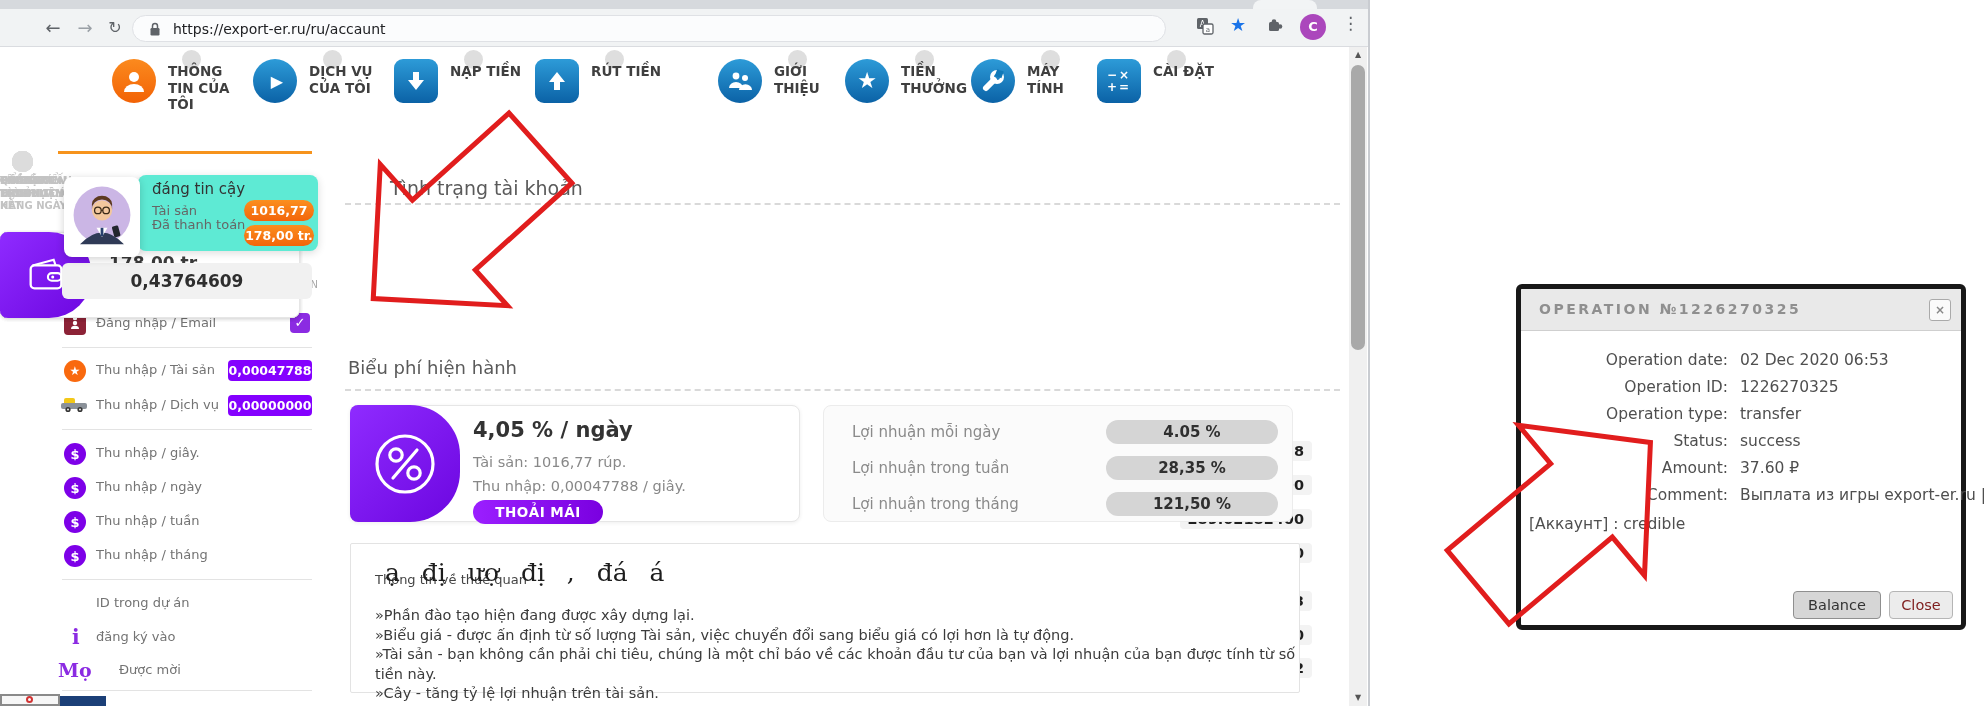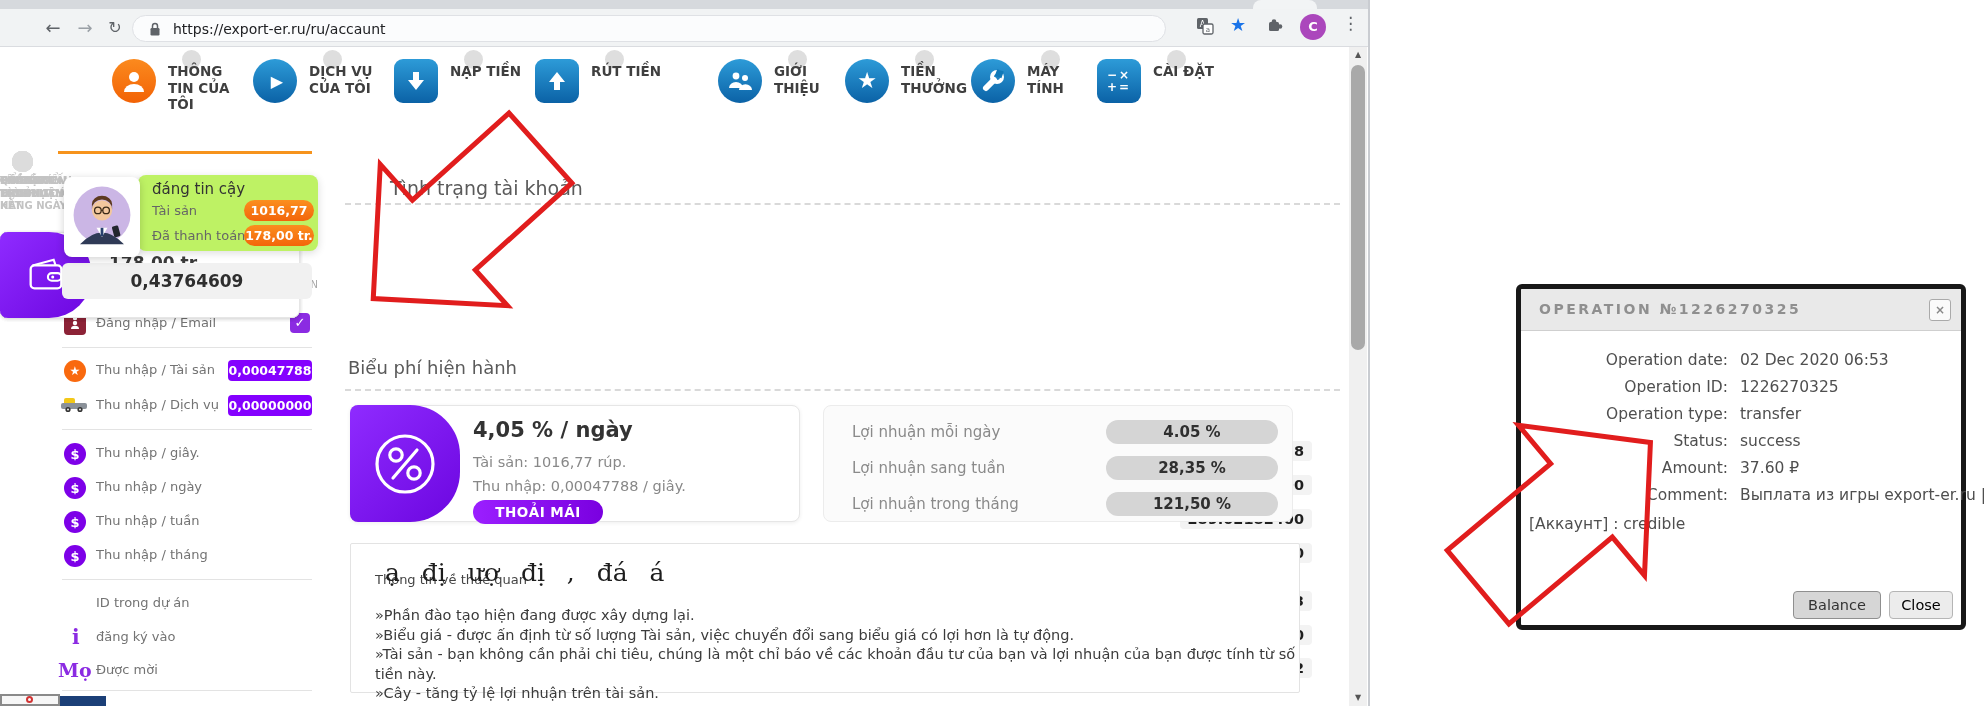--- a/index.html
+++ b/index.html
@@ -52,21 +52,21 @@
   .step:nth-of-type(5){left:774px;} .step:nth-of-type(6){left:901px;}
   .step:nth-of-type(7){left:1027px;} .step:nth-of-type(8){left:1153px;}
   .step-dot { position:absolute; left:12px; top:-14px; width:21px; height:21px; border-radius:50%; background:#dcdcdc; }
   .step-label { position:absolute; left:0; top:10px; width:78px; font-size:10px; font-weight:bold; color:#c3c3c3; line-height:12.5px; }
   .dash1 { position:absolute; left:345px; top:156px; width:995px; border-top:2px dashed #d9d9d9; }
   .dash2 { position:absolute; left:345px; top:342px; width:995px; border-top:2px dashed #d9d9d9; }
   .h-status { position:absolute; left:390px; top:130px; font-size:19px; color:#5a5a5a; }
   .h-tariff { position:absolute; left:348px; top:310px; font-size:18px; color:#5a5a5a; }
 
   
-  .sb-panel { position:absolute; left:138px; top:128px; width:180px; height:76px; background:#bef264; border-radius:8px; box-shadow:0 2px 8px rgba(0,0,0,.14); z-index:3; }
+  .sb-panel { position:absolute; left:138px; top:128px; width:180px; height:76px; background:#5eead4; border-radius:8px; box-shadow:0 2px 8px rgba(0,0,0,.14); z-index:3; }
   .sb-avatar-card { position:absolute; left:64px; top:130px; width:76px; height:80px; background:#fff; border-radius:8px; box-shadow:0 2px 8px rgba(0,0,0,.18); z-index:4; display:flex; align-items:center; justify-content:center; }
   .sb-trust { position:absolute; left:14px; top:5px; font-size:15px; color:#333; }
   .sb-mini-label { position:absolute; left:14px; font-size:13px; color:#666; }
   .sb-badge { position:absolute; left:106px; width:70px; height:21px; border-radius:11px; background:linear-gradient(180deg,#fb8f1f,#f3650a); color:#fff; font-size:12.5px; font-weight:bold; text-align:center; line-height:21px; }
   .sb-balance { position:absolute; left:62px; top:216px; width:250px; height:36px; background:#f1f1f1; border-radius:6px; font-size:17px; font-weight:bold; color:#2e2e2e; text-align:center; line-height:36px; z-index:3; }
   .sb-row-label { position:absolute; left:96px; font-size:13px; color:#737373; }
   .sb-ico { position:absolute; left:64px; width:22px; height:22px; border-radius:50%; display:flex; align-items:center; justify-content:center; color:#fff; }
   .sb-check { position:absolute; left:290px; width:20px; height:20px; border-radius:4px; background:#8b2be2; color:#fff; font-size:13px; text-align:center; line-height:20px; }
   .sb-pill { position:absolute; left:228px; width:84px; height:21px; border-radius:4px; background:#8400ff; color:#fff; font-size:12.5px; font-weight:bold; text-align:center; line-height:21px; }
   .sb-val { position:absolute; right:37px; background:#f3f3f3; border-radius:4px; padding:2px 8px; font-size:14.5px; font-weight:bold; color:#1f1f1f; }
@@ -119,21 +119,21 @@
   .modal { position:absolute; left:1516px; top:284px; width:450px; height:346px; background:#fff; border:5px solid #181818; border-radius:6px; z-index:40; }
   .modal-head { position:absolute; left:0; top:0; width:440px; height:42px; background:#e9e9e9; border-bottom:1px solid #cfcfcf; border-radius:2px 2px 0 0; }
   .modal-title { position:absolute; left:18px; top:12px; font-size:14px; font-weight:bold; letter-spacing:2.5px; color:#8f8f8f; }
   .modal-close { position:absolute; right:10px; top:10px; width:22px; height:22px; background:#fafafa; border:1px solid #aaa; border-radius:3px; color:#888; font-size:12px; font-weight:bold; text-align:center; line-height:20px; }
   .modal-row { position:absolute; left:0; width:440px; height:22px; }
   .modal-label { position:absolute; left:0; top:0; width:207px; text-align:right; font-size:15.5px; color:#4f4f4f; }
   .modal-value { position:absolute; left:219px; top:0; font-size:15.5px; color:#4f4f4f; white-space:nowrap; }
   .modal-overflow { position:absolute; left:8px; top:226px; font-size:15.5px; color:#4f4f4f; }
   .modal-btn { position:absolute; top:302px; height:28px; border-radius:4px; font-size:14.5px; text-align:center; line-height:26px; }
   .btn-balance { left:272px; width:88px; background:#d6d6d6; border:1px solid #8f8f8f; color:#333; }
-  .btn-close { left:368px; width:64px; background:#ececec; border:1px solid #b5b5b5; color:#000000; }
+  .btn-close { left:368px; width:64px; background:#ececec; border:1px solid #b5b5b5; color:#7f1d1d; }
 
   
   .arrow { position:absolute; z-index:50; pointer-events:none; }
   .a1 { left:330px; top:85px; }
   .a2 { left:1440px; top:340px; }
 </style>
 </head>
 <body>
 
 <div class="screen">
@@ -287,21 +287,21 @@
           <div class="step-label">CÀI ĐẶT CẤU HÌNH</div>
         </div>
 
       <div class="dash1"></div>
       <div class="h-status">Tình trạng tài khoản</div>
 
       <div class="sb-panel">
         <div class="sb-trust">đáng tin cậy</div>
         <div class="sb-mini-label" style="top:28px;">Tài sản</div>
         <div class="sb-badge" style="top:25px;">1016,77</div>
-        <div class="sb-mini-label" style="top:53px;">Đã thanh toán</div>
+        <div class="sb-mini-label" style="top:42px;">Đã thanh toán</div>
         <div class="sb-badge" style="top:50px;">178,00 tr.</div>
       </div>
       <div class="sb-avatar-card">
         <span>
         <svg width="66" height="66" viewBox="0 0 72 72">
               <circle cx="36" cy="36" r="31" fill="#cbb6e5"></circle>
               <path d="M12 68 Q36 42 60 68 Z" fill="#2f3a56"></path>
               <polygon points="30,50 42,50 36,60" fill="#fff"></polygon>
               <rect x="34.5" y="50" width="3" height="9" fill="#27406e"></rect>
               <circle cx="36" cy="31" r="11" fill="#f2c79d"></circle>
@@ -362,21 +362,21 @@
       <div class="sb-div" style="top:532px;"></div>
 
       <div class="sb-row-label" style="top:548px;">ID trong dự án</div>
       <div class="sb-val" style="top:544px;"># 9923</div>
 
       <div class="sb-text-ico" style="left:72px; top:578px; font-size:20px;">i</div>
       <div class="sb-row-label" style="top:582px;">đăng ký vào</div>
       <div class="sb-val" style="top:578px;">29/11/20</div>
 
       <div class="sb-text-ico" style="left:58px; top:612px; font-size:19px;">Mọ</div>
-      <div class="sb-row-label" style="top:615px;">Được mời</div>
+      <div class="sb-row-label" style="top:615px;margin-left:23px;">Được mời</div>
       <div class="sb-val" style="top:611px;">9612</div>
       <div class="sb-div" style="top:643px;"></div>
 
       <div class="card">
         <div class="card-ico">
           <svg width="46" height="46" viewBox="0 0 48 48">
               <rect x="9" y="15" width="30" height="22" rx="3" fill="none" stroke="#fff" stroke-width="2.2"></rect>
               <path d="M19 15v-4h10v4" fill="none" stroke="#fff" stroke-width="2.2"></path>
               <path d="M9 24h12m6 0h12" stroke="#fff" stroke-width="2.2"></path>
               <rect x="21" y="21" width="6" height="6" rx="1" fill="none" stroke="#fff" stroke-width="2"></rect>
@@ -428,21 +428,21 @@
         <div class="tariff-l2">Thu nhập: 0,00047788 / giây.</div>
         <div class="tariff-badge">THOẢI MÁI</div>
       </div>
 
       <div class="profit-card">
         <div class="profit-row">
           <div class="profit-label">Lợi nhuận mỗi ngày</div>
           <div class="profit-pill">4.05 %</div>
         </div>
         <div class="profit-row">
-          <div class="profit-label">Lợi nhuận sang tuần</div>
+          <div class="profit-label">Lợi nhuận trong tuần</div>
           <div class="profit-pill">28,35 %</div>
         </div>
         <div class="profit-row">
           <div class="profit-label">Lợi nhuận trong tháng</div>
           <div class="profit-pill">121,50 %</div>
         </div>
       </div>
 
       <div class="info-card">
         <div class="info-title">

